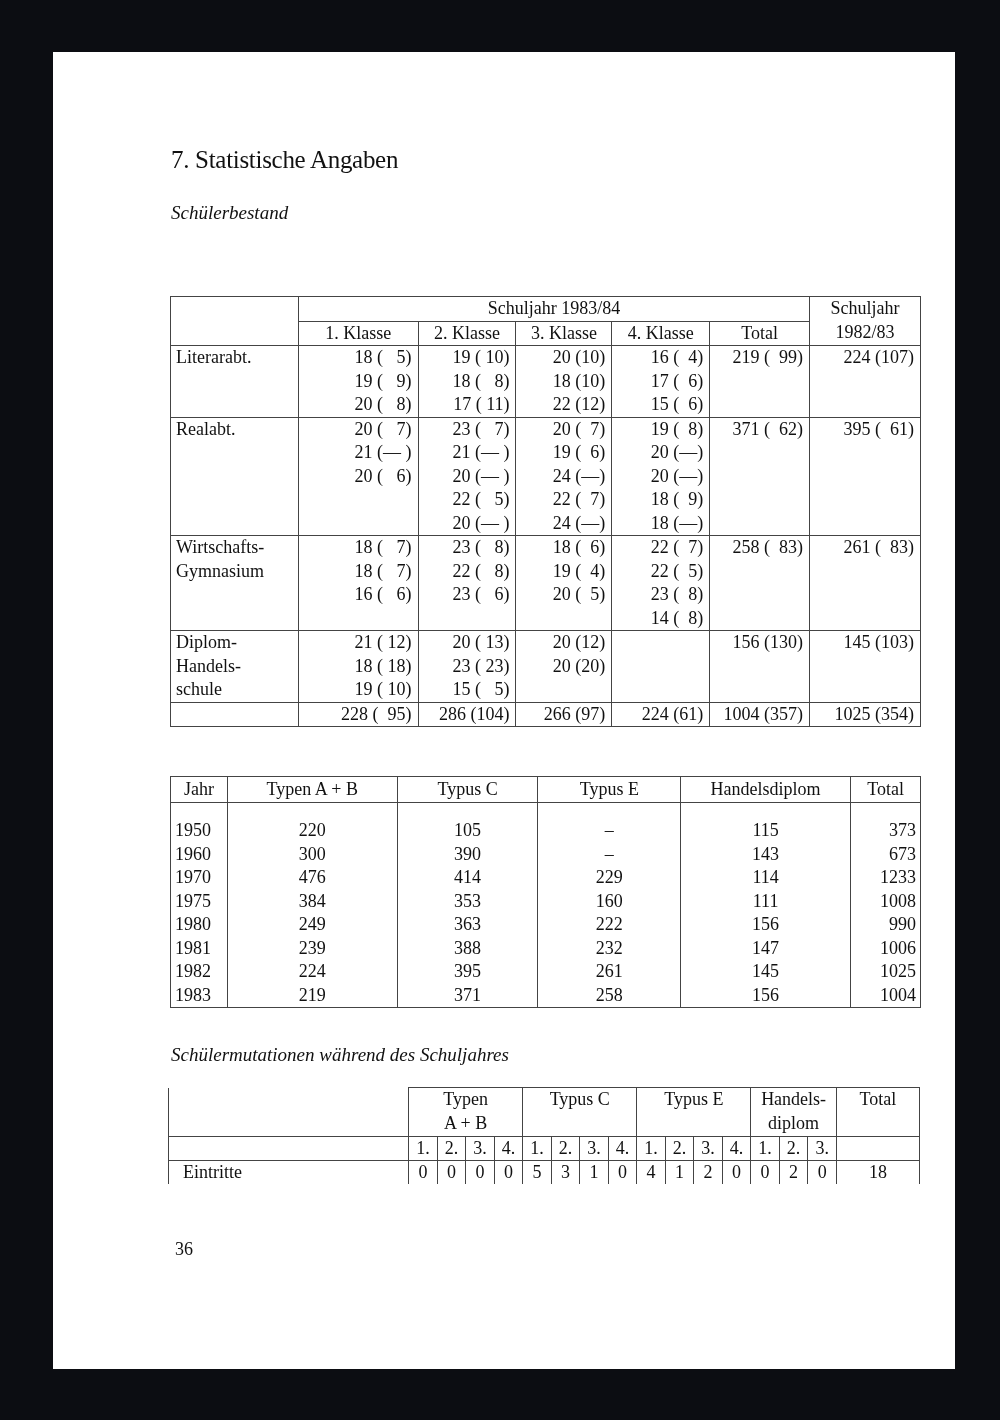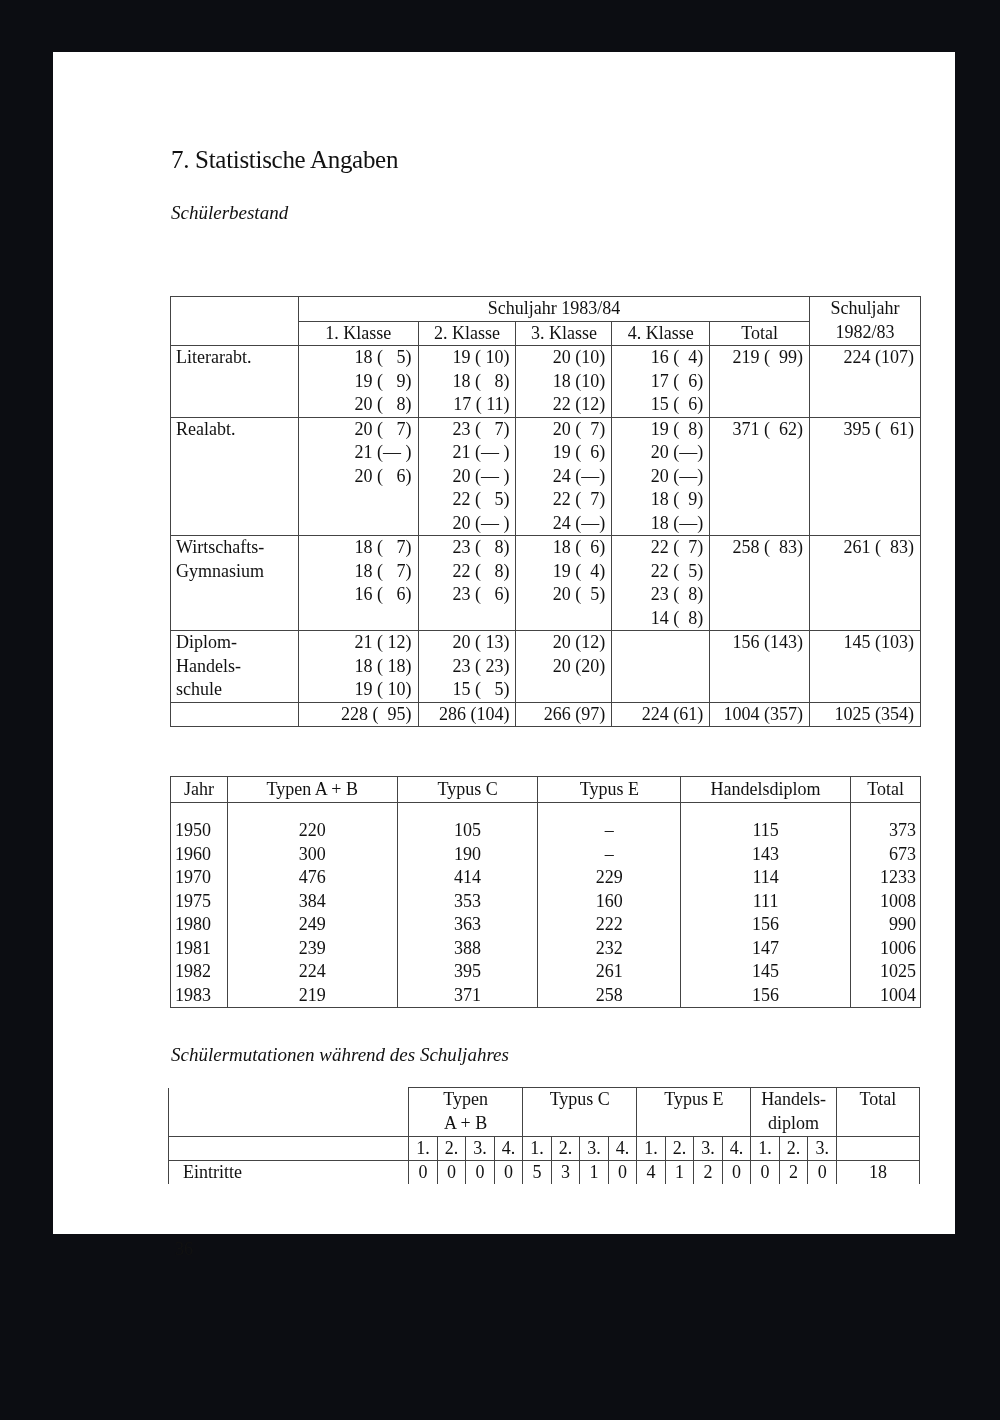--- a/index.html
+++ b/index.html
@@ -1,21 +1,21 @@
 <!DOCTYPE html>
 <html><head>
 <meta charset="utf-8">
 <style>
   html, body { margin: 0; padding: 0; }
   body {
     width: 1000px; height: 1420px; background: #0c0d12; position: relative;
     font-family: "Liberation Serif", "DejaVu Serif", serif; color: #111;
   }
   .page {
-    position: absolute; left: 53px; top: 52px; width: 902px; height: 1182px;
+    position: absolute; left: 53px; top: 52px; width: 902px; height: 1317px;
     background: #ffffff;
   }
   .abs { position: absolute; }
   .h1 { left: 118px; top: 94px; font-size: 25px; letter-spacing: -0.3px; }
   .sub { font-style: italic; font-size: 19px; }
   .s1 { left: 118px; top: 150px; }
   .intro { left: 118px; top: 180px; width: 806px; font-size: 18px; line-height: 23px; text-align: justify; }
   .s2 { left: 118px; top: 686px; }
   .s3 { left: 118px; top: 992px; }
   .pnum { left: 122px; top: 1187px; font-size: 18px; }
@@ -119,21 +119,21 @@
         <tr>
           <td class="lbl">
             <span class="line">Diplom-</span>
             <span class="line">Handels-</span>
             <span class="line">schule</span>
           </td>
           <td class="num"><span class="line">21 ( 12)</span><span class="line">18 ( 18)</span><span class="line">19 ( 10)</span></td>
           <td class="num"><span class="line">20 ( 13)</span><span class="line">23 ( 23)</span><span class="line">15 (   5)</span></td>
           <td class="num"><span class="line">20 (12)</span><span class="line">20 (20)</span></td>
           <td class="num"></td>
-          <td class="num"><span class="line">156 (143)</span></td>
+          <td class="num"><span class="line">156 (130)</span></td>
           <td class="num"><span class="line">145 (103)</span></td>
         </tr>
       </tbody>
     <tbody>
         <tr>
       <td></td>
       <td class="num">228 (  95)</td>
       <td class="num">286 (104)</td>
       <td class="num">266 (97)</td>
       <td class="num">224 (61)</td>
@@ -178,21 +178,21 @@
             <span class="line">300</span>
             <span class="line">476</span>
             <span class="line">384</span>
             <span class="line">249</span>
             <span class="line">239</span>
             <span class="line">224</span>
             <span class="line">219</span>
           </td>
       <td class="c tl" id="t2-c2">
             <span class="line">105</span>
-            <span class="line">190</span>
+            <span class="line">390</span>
             <span class="line">414</span>
             <span class="line">353</span>
             <span class="line">363</span>
             <span class="line">388</span>
             <span class="line">395</span>
             <span class="line">371</span>
           </td>
       <td class="c tl" id="t2-c3">
             <span class="line">–</span>
             <span class="line">–</span>

